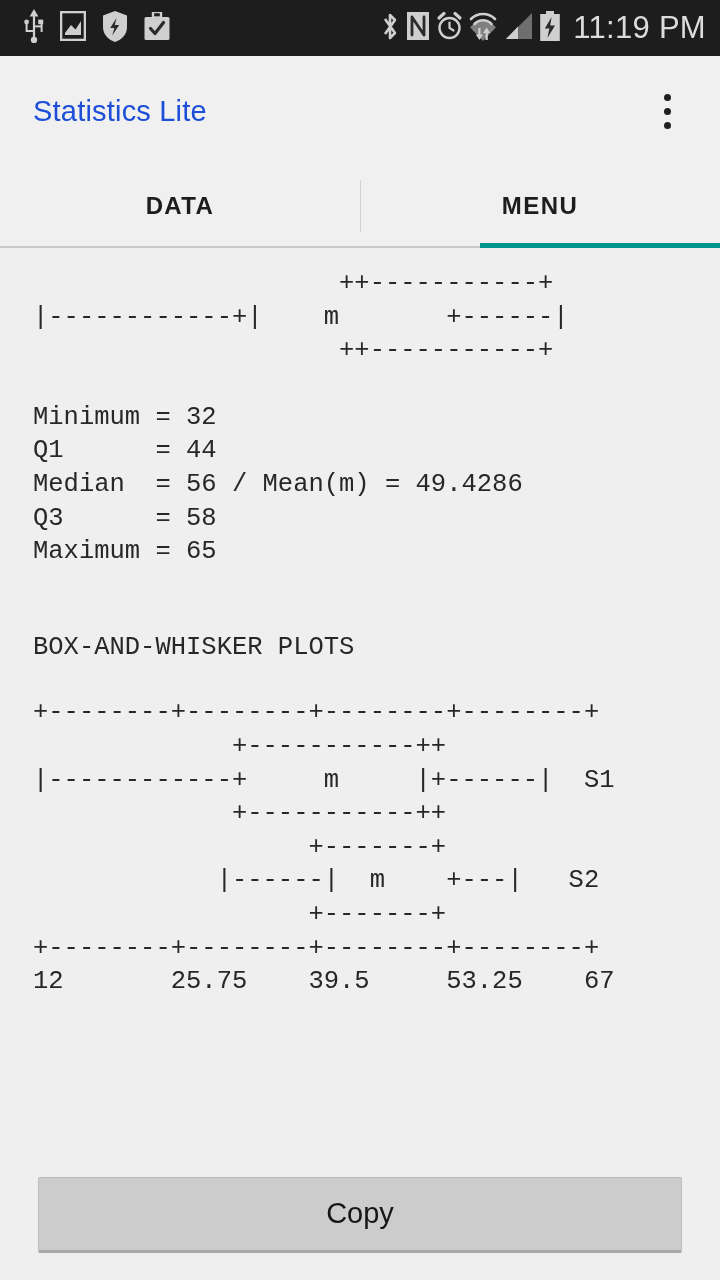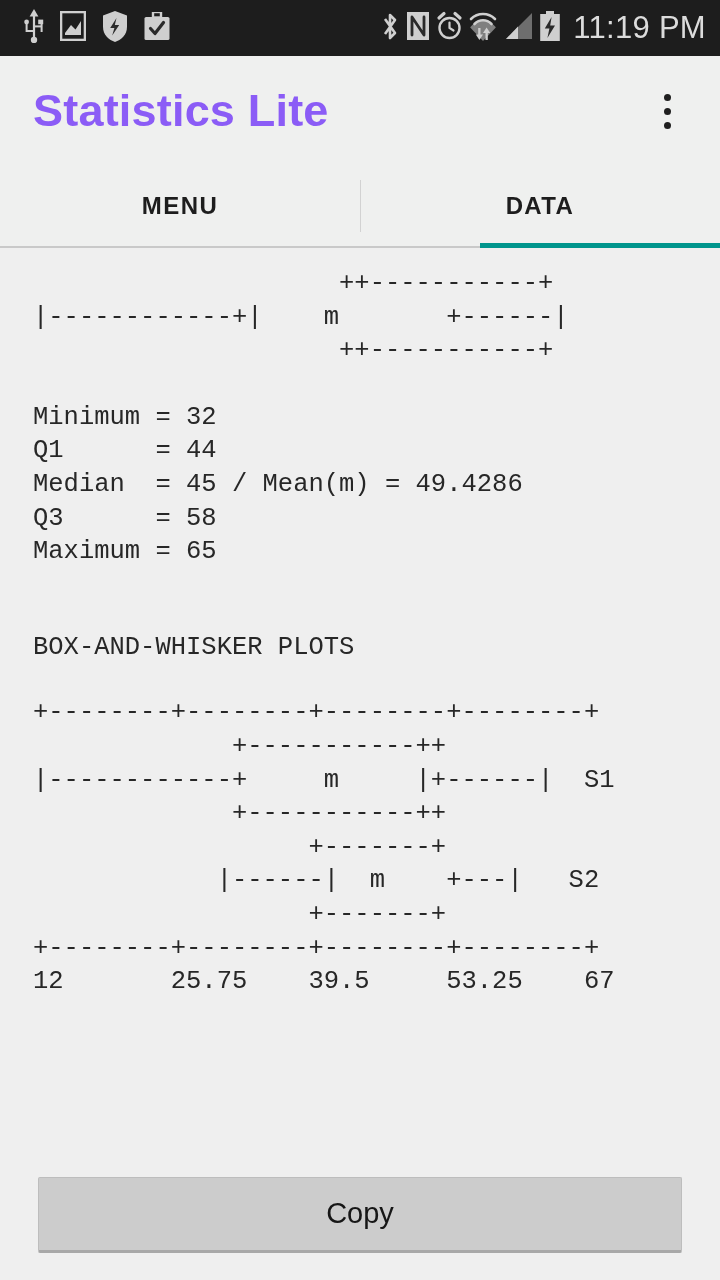--- a/index.html
+++ b/index.html
@@ -28,21 +28,21 @@
   }
 
   
   .actionbar{
     width:720px; height:110px;
     background:#eff0ef;
     display:flex; align-items:center;
     padding:0 30px 0 33px;
   }
   .app-title{
-    font-size:45px; color:#8b5cf6; font-weight:700;
+    font-size:29px; color:#1d4ed8; font-weight:400;
     letter-spacing:0.2px;
   }
   .overflow{
     margin-left:auto; width:46px; height:64px;
     display:flex; flex-direction:column; align-items:center;
     justify-content:center; gap:7px; cursor:pointer;
   }
   .overflow i{ width:7px; height:7px; border-radius:50%; background:#1f1f1f; display:block; }
 
   
@@ -210,37 +210,37 @@
   <div class="app-title">Statistics Lite</div>
   <div class="overflow">
     <i></i>
       <i></i>
       <i></i>
   </div>
 </div>
 
 <div class="tabs">
   <div class="tab">
+    <span>DATA</span>
+  </div>
+  <div class="tab">
     <span>MENU</span>
-  </div>
-  <div class="tab">
-    <span>DATA</span>
   </div>
   <div class="tab-underline" style="left:480px;width:240px;"></div>
 </div>
 
 <div class="result">
 
   <pre class="mono mono-block">                    ++-----------+
 |------------+|    m       +------|
                     ++-----------+</pre>
 
   <pre class="mono" style="padding-top:33px;">Minimum = 32
 Q1      = 44
-Median  = 45 / Mean(m) = 49.4286
+Median  = 56 / Mean(m) = 49.4286
 Q3      = 58
 Maximum = 65</pre>
 
   <pre class="mono" style="padding-top:62px;">BOX-AND-WHISKER PLOTS</pre>
 
   <pre class="mono" style="padding-top:32px;">+--------+--------+--------+--------+
              +-----------++
 |------------+     m     |+------|  S1
              +-----------++
                   +-------+

